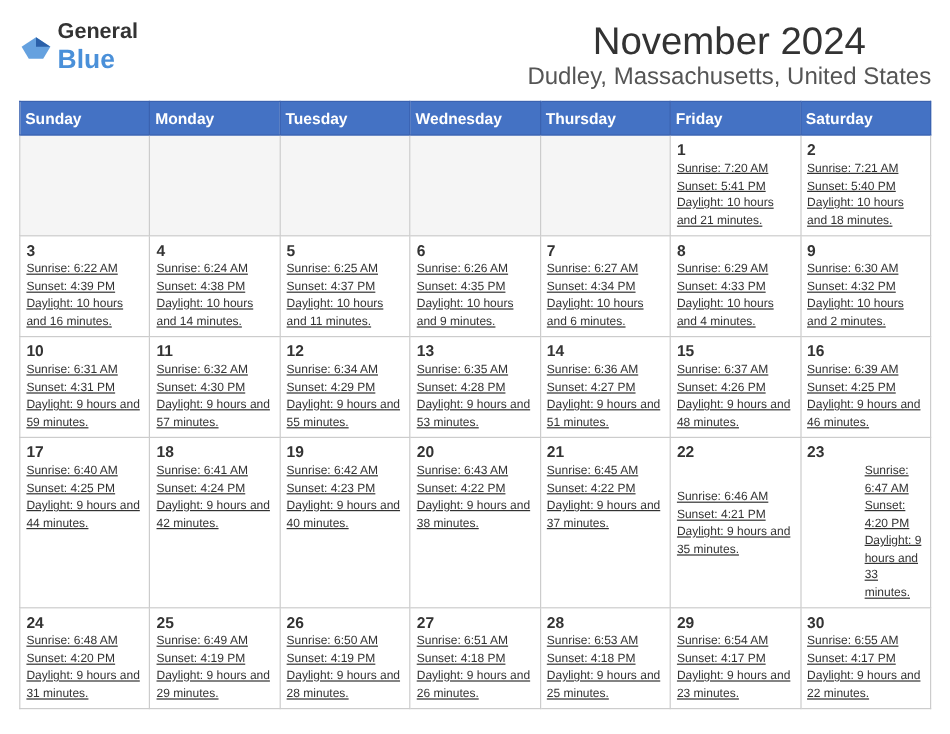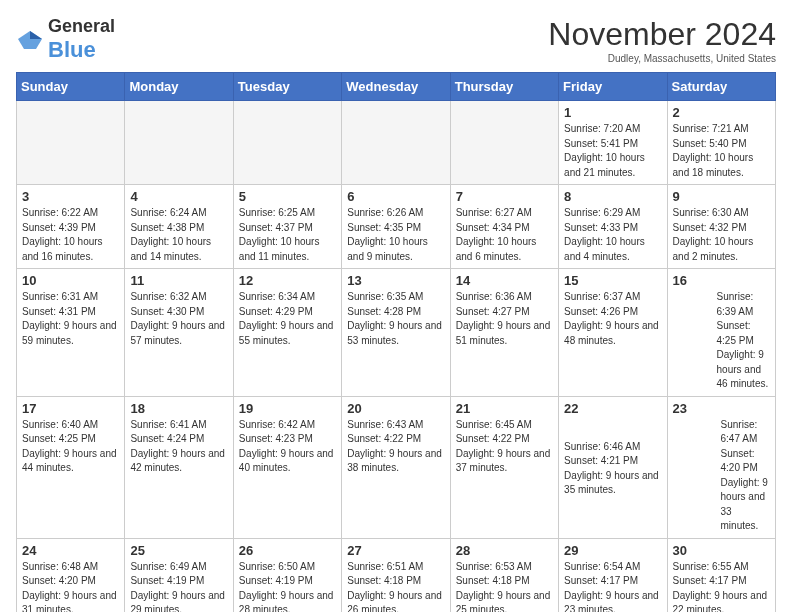--- a/index.html
+++ b/index.html
@@ -28,21 +28,21 @@
     .title-area {
       text-align: right;
     }
     .month-title {
       font-size: 32px;
       font-weight: normal;
       color: #333;
       text-align: center;
     }
     .location-title {
-      font-size: 10px;
+      font-size: 20px;
       color: #555;
     }
     table {
       width: 100%;
       border-collapse: collapse;
       table-layout: fixed;
     }
     th {
       background-color: #4472c4;
       color: #fff;
@@ -67,20 +67,21 @@
     .day-num {
       font-size: 13px;
       font-weight: bold;
       display: block;
       margin-bottom: 2px;
     }
     .day-info {
       font-size: 10px;
       line-height: 1.45;
       color: #333;
+      text-decoration: underline;
     }
   </style>
 </head>
 <body>
 
 <div class="header-area">
   <div class="logo">
     <svg class="logo-icon" viewBox="0 0 28 22" xmlns="http://www.w3.org/2000/svg">
       <polygon points="14,2 26,10 20,20 8,20 2,10" fill="#4a90d9" opacity="0.85"></polygon>
       <polygon points="14,2 26,10 14,10" fill="#2a60a9"></polygon>
@@ -204,21 +205,21 @@
 Daylight: 9 hours and 51 minutes.</div>
         </td>
         <td>
           <span class="day-num">15</span>
           <div class="day-info" style="white-space: pre-line;">Sunrise: 6:37 AM
 Sunset: 4:26 PM
 Daylight: 9 hours and 48 minutes.</div>
         </td>
         <td>
           <span class="day-num">16</span>
-          <div class="day-info" style="white-space: pre-line; margin-left: 44px;">Sunrise: 6:39 AM
+          <div class="day-info" style="white-space: pre-line;">Sunrise: 6:39 AM
 Sunset: 4:25 PM
 Daylight: 9 hours and 46 minutes.</div>
         </td>
       </tr>
       <tr>
         <td>
           <span class="day-num">17</span>
           <div class="day-info" style="white-space: pre-line;">Sunrise: 6:40 AM
 Sunset: 4:25 PM
 Daylight: 9 hours and 44 minutes.</div>

